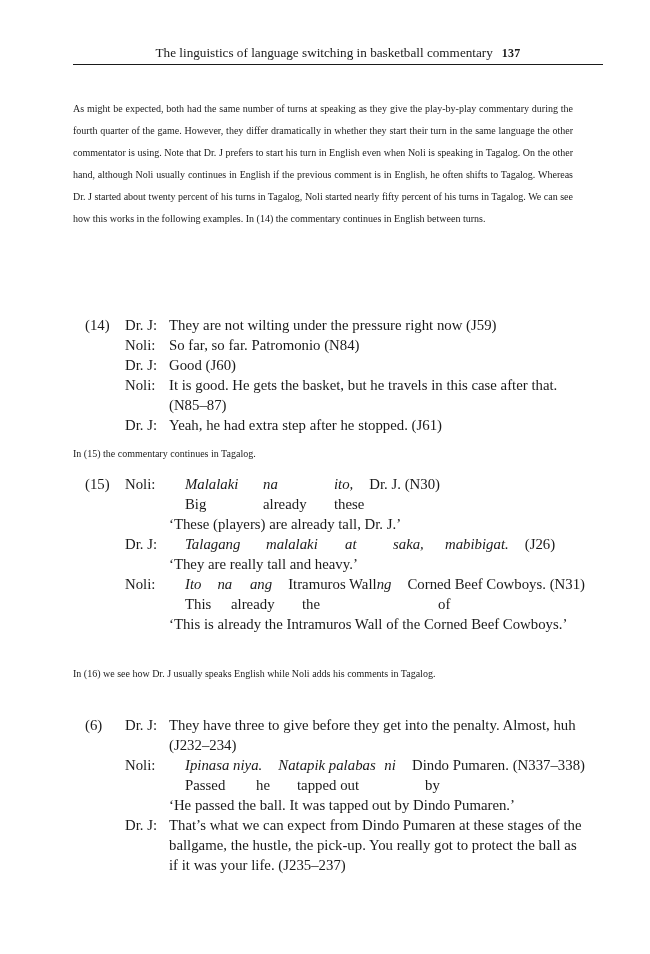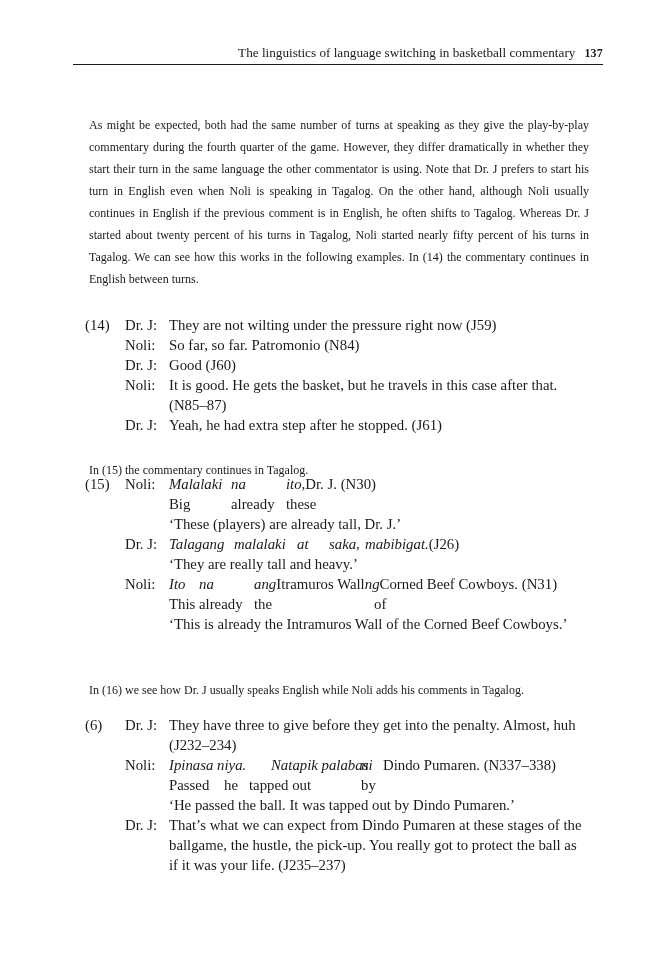--- a/index.html
+++ b/index.html
@@ -3,48 +3,48 @@
 <meta charset="utf-8">
 <style>
   html, body { margin: 0; padding: 0; background: #ffffff; }
   body {
     width: 650px; height: 954px; position: relative; overflow: hidden;
     font-family: "Liberation Serif", "DejaVu Serif", serif;
     color: #1a1a1a;
   }
   .running-head {
     position: absolute; left: 73px; top: 44px; width: 530px;
-    text-align: right; font-size: 13.2px; line-height: 18px;
+    text-align: center; font-size: 13.2px; line-height: 18px;
   }
   .running-head .folio { font-size: 12px; margin-left: 9px; font-weight: bold; letter-spacing: 0.2px; }
   .head-rule {
     position: absolute; left: 73px; top: 64px; width: 530px; height: 0;
     border-top: 1.2px solid #1a1a1a;
   }
   .para {
     position: absolute; left: 73px; width: 500px;
-    font-size: 12px; line-height: 22px; text-align: justify;
-    margin: 16px;
+    font-size: 10px; line-height: 22px; text-align: justify;
+    margin: 0;
   }
   .p1 { top: 98px; }
   .p2 { top: 443px; }
   .p3 { top: 663px; }
   .example {
     position: absolute; left: 85px; width: 500px;
     font-size: 14.8px; line-height: 20px;
   }
   .ex14 { top: 315px; }
   .ex15 { top: 474px; }
   .ex16 { top: 715px; }
   .turn { position: relative; padding-left: 84px; }
   .num { position: absolute; left: 0; top: 0; font-family: Liberation Serif, serif; }
   .spk { position: absolute; left: 40px; top: 0; }
   .line { display: block; }
   .gl { display: flex; }
-  .gl span { display: inline-block; white-space: nowrap; }
+  .gl span { display: inline-block; white-space: nowrap; margin-left: 16px; }
   i { font-style: italic; }
 </style>
 </head>
 <body>
 
 <div class="running-head">
   <span>The linguistics of language switching in basketball commentary</span><span class="folio">137</span>
 </div>
 <div class="head-rule"></div>
 

